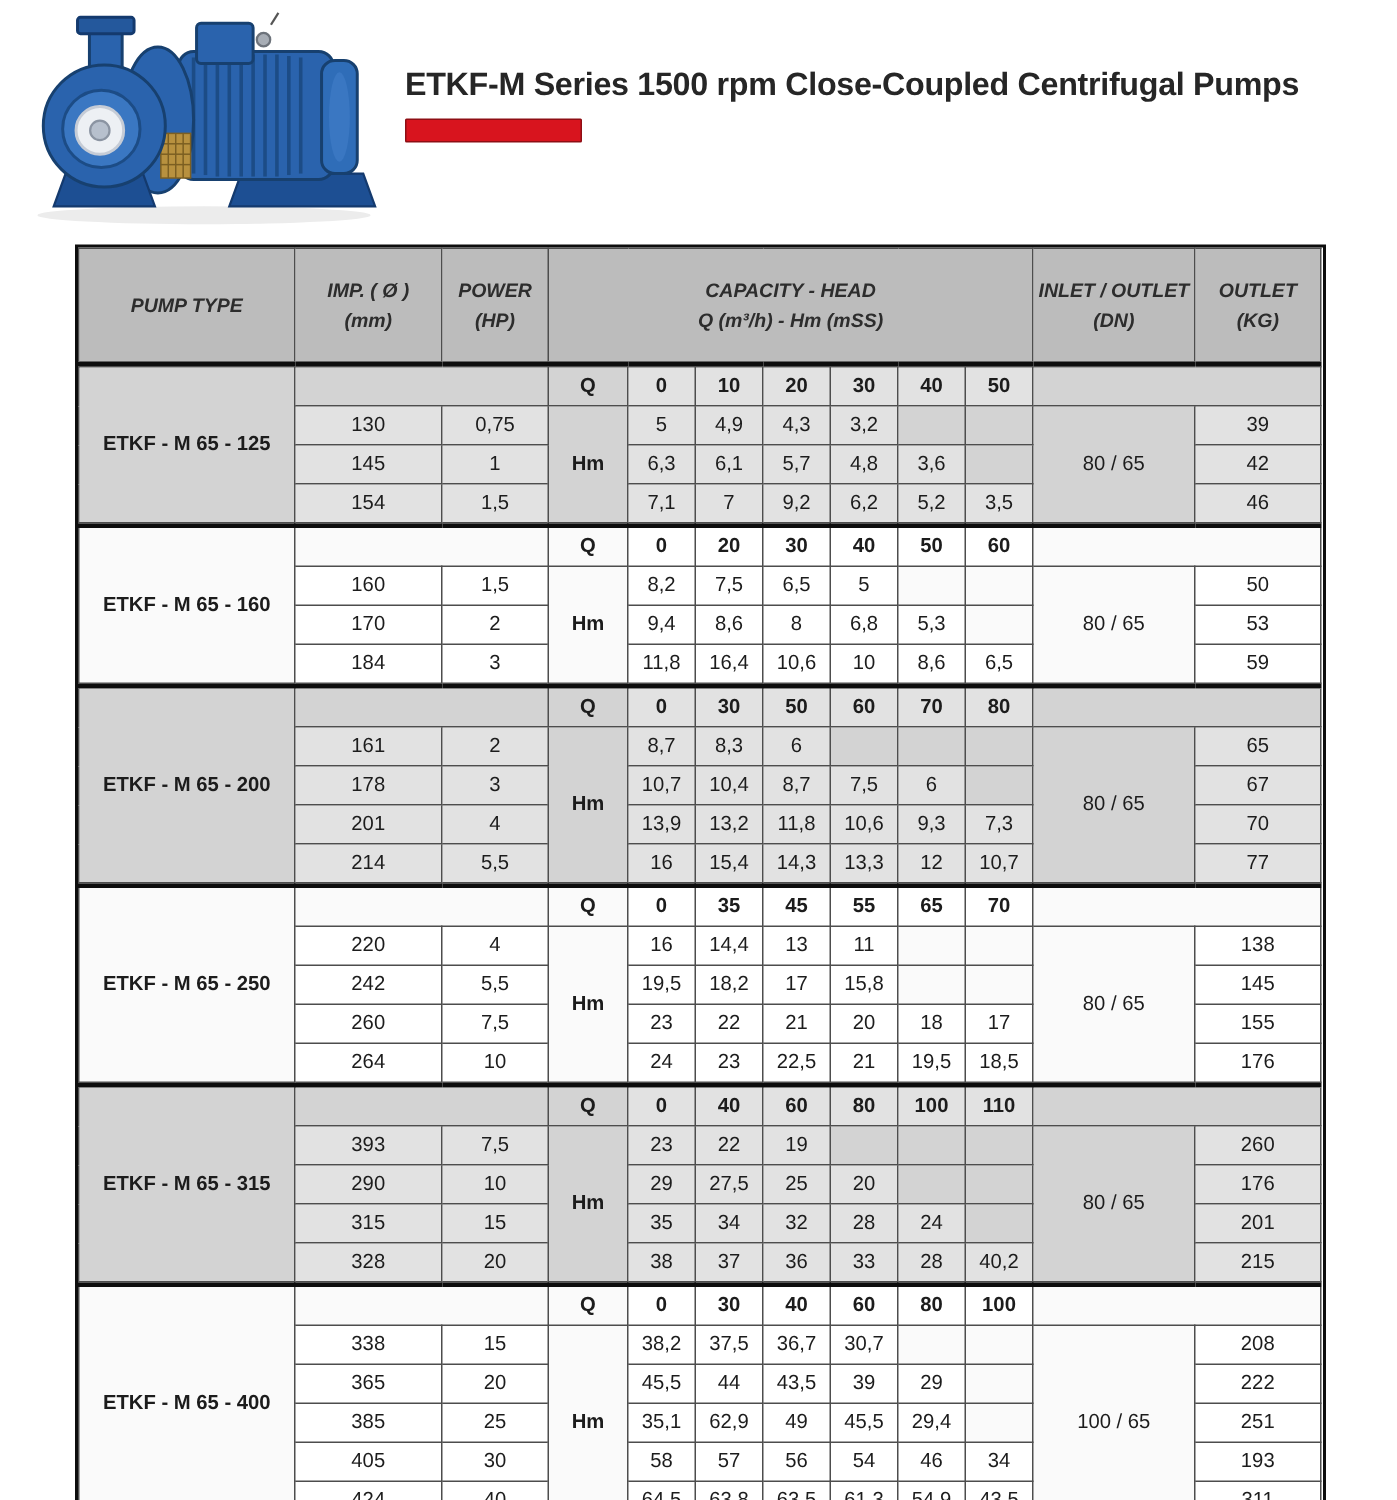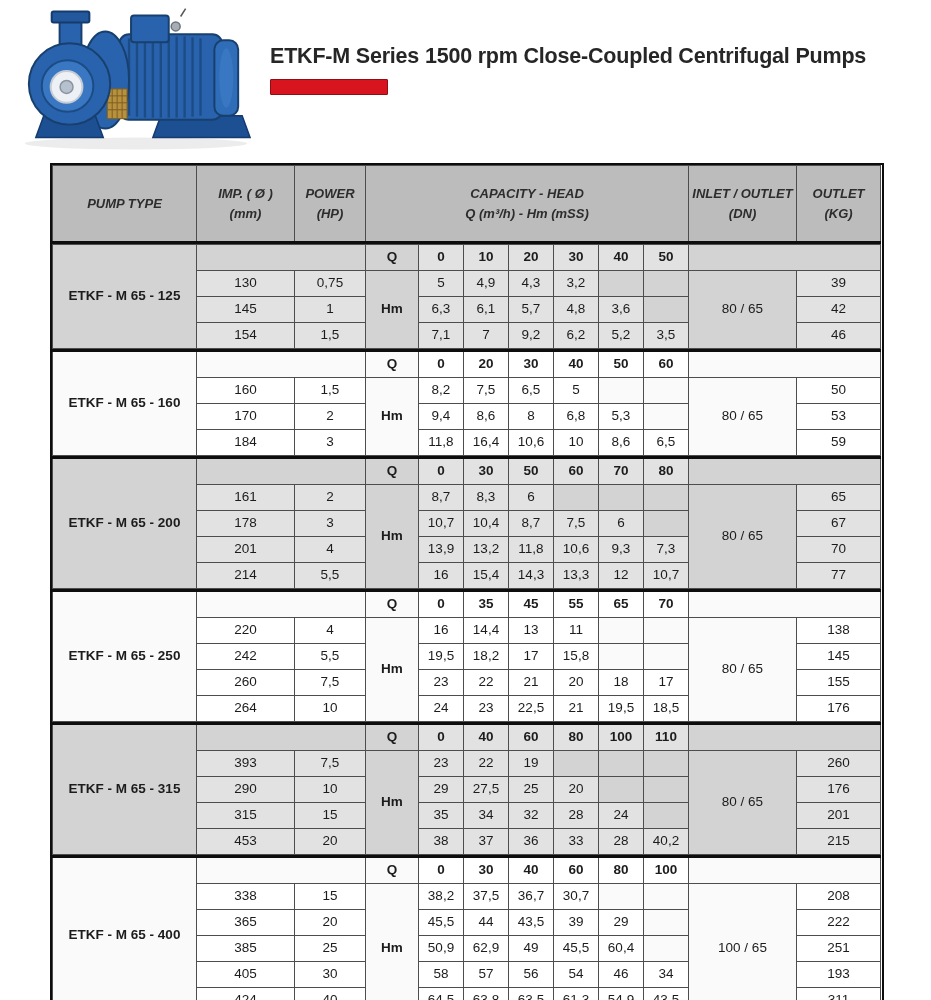--- a/index.html
+++ b/index.html
@@ -491,21 +491,21 @@
             <td class="power">15</td>
             <td class="val">35</td>
             <td class="val">34</td>
             <td class="val">32</td>
             <td class="val">28</td>
             <td class="val">24</td>
             <td class="empty"></td>
             <td class="weight">201</td>
           </tr>
           <tr>
-            <td class="imp">453</td>
+            <td class="imp">328</td>
             <td class="power">20</td>
             <td class="val">38</td>
             <td class="val">37</td>
             <td class="val">36</td>
             <td class="val">33</td>
             <td class="val">28</td>
             <td class="val">40,2</td>
             <td class="weight">215</td>
           </tr>
         </tbody>
@@ -558,25 +558,25 @@
             <td class="val">44</td>
             <td class="val">43,5</td>
             <td class="val">39</td>
             <td class="val">29</td>
             <td class="empty"></td>
             <td class="weight">222</td>
           </tr>
           <tr>
             <td class="imp">385</td>
             <td class="power">25</td>
-            <td class="val">50,9</td>
+            <td class="val">35,1</td>
             <td class="val">62,9</td>
             <td class="val">49</td>
             <td class="val">45,5</td>
-            <td class="val">60,4</td>
+            <td class="val">29,4</td>
             <td class="empty"></td>
             <td class="weight">251</td>
           </tr>
           <tr>
             <td class="imp">405</td>
             <td class="power">30</td>
             <td class="val">58</td>
             <td class="val">57</td>
             <td class="val">56</td>
             <td class="val">54</td>

